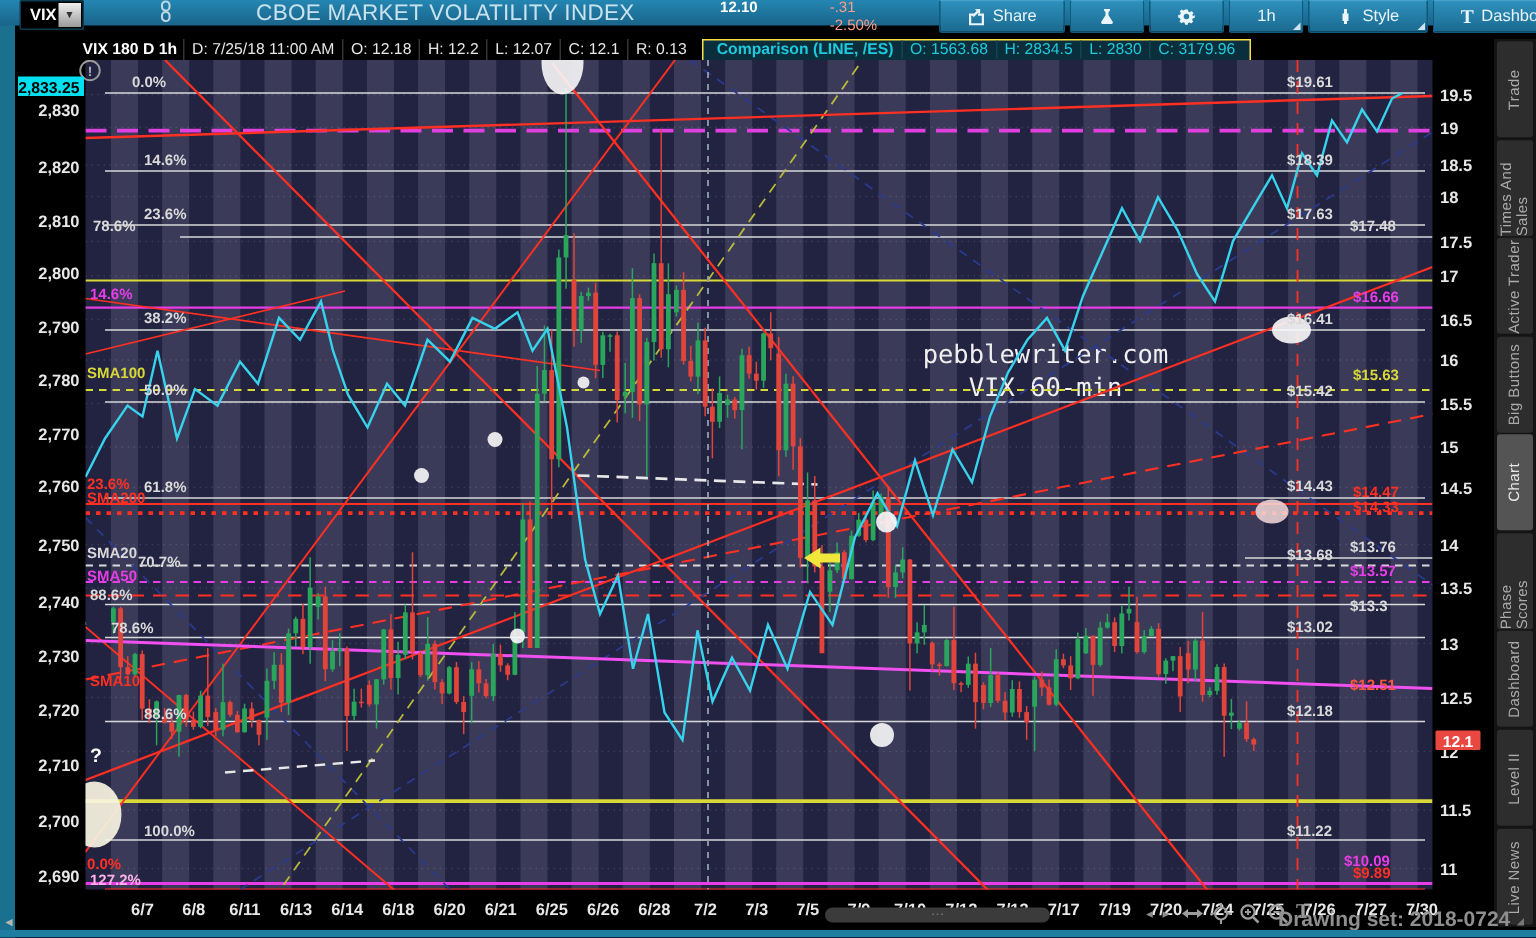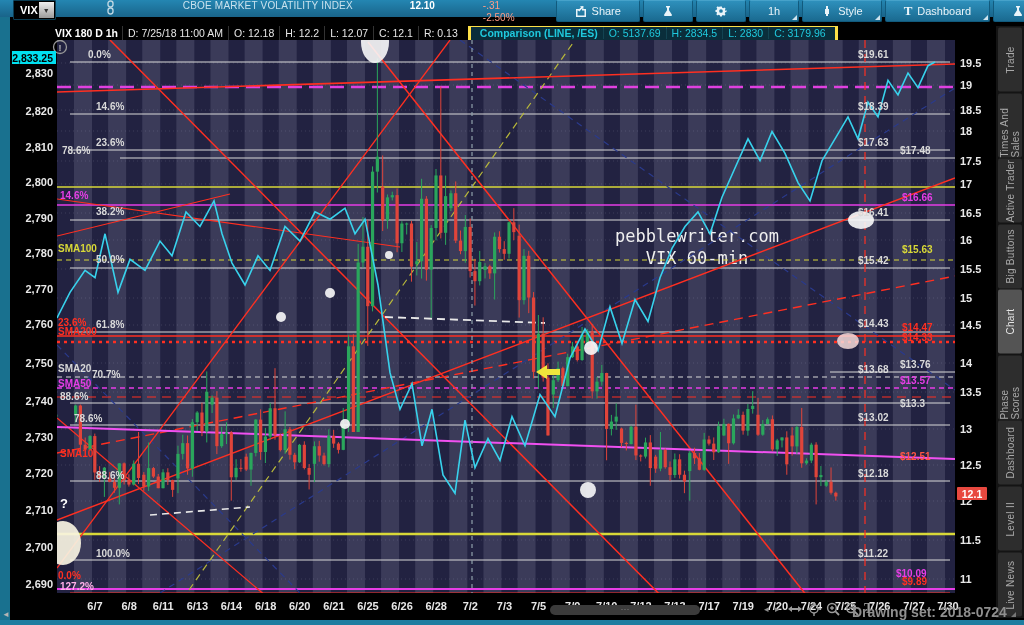--- a/index.html
+++ b/index.html
@@ -7,39 +7,39 @@
        font-family:"Liberation Sans",sans-serif;-webkit-font-smoothing:antialiased;}
   
   .toolbar{position:absolute;left:0;top:0;width:1024px;height:17px;z-index:5;
            background:linear-gradient(#2486b2,#19648a);display:flex;align-items:flex-start;gap:41px;}
   .symbol-box{margin-left:13px;width:72px;height:18px;background:#000;border:1px solid #0b3c52;
               display:flex;align-items:center;border-radius:1px;}
   .sym-text{flex:1;color:#fff;font-size:11px;font-weight:bold;padding-left:6px;}
   .sym-dd{width:15px;height:16px;background:linear-gradient(#efefef,#9b9b9b);color:#333;
           font-size:7px;display:flex;align-items:center;justify-content:center;margin:0 1px;}
   .link-wrap{margin-left:8px;display:flex;align-items:center;}
-  .company{color:#c9e2ee;font-size:10px;margin-left:26px;letter-spacing:.2px;white-space:nowrap;}
+  .company{color:#c9e2ee;font-size:15px;margin-left:14px;letter-spacing:.2px;white-space:nowrap;}
   .price{color:#fff;font-weight:bold;font-size:10px;margin-left:16px;}
   .chg-stack{margin-left:7px;font-size:10px;color:#ff9d88;line-height:1.15;}
   .tb-right{margin-left:auto;margin-right:30px;display:flex;gap:3px;align-items:center;}
   .tb-btn{position:relative;height:20px;padding:0 18px;display:flex;align-items:center;gap:5px;
           background:linear-gradient(#2e90bc,#1a6a90);border:1px solid #115a7d;border-top-color:#46a2ca;
           border-radius:2px;color:#eaf4f9;font-size:11px;white-space:nowrap;cursor:default;}
   .tb-btn svg{width:12px;height:12px;}
   .tb-btn.dd::after{content:"";position:absolute;right:1px;bottom:1px;
           border-left:5px solid transparent;border-bottom:5px solid #cfe3ee;}
   .tb-t{font-family:"Liberation Serif",serif;font-weight:bold;font-size:13px;line-height:10px;}
   
   .chart-header{position:absolute;left:10px;top:26px;width:986px;height:14px;background:#000;z-index:5;
                 display:flex;align-items:center;font-size:10.5px;color:#e6e6e6;padding-left:45px;
                 box-sizing:border-box;white-space:nowrap;overflow:hidden;}
   .hd-title{font-weight:bold;color:#fff;margin-right:4px;text-align:right;}
   .hd-field{padding:3px 5px;border-left:1px solid #333;}
   .hd-comp{margin-left:5px;display:flex;gap:0;color:#1fc9dd;background:#0a2e3b;
-           border:3px solid #fde047;height:13px;align-items:center;padding:0 4px;}
+           border:1px solid #fde047;height:13px;align-items:center;padding:0 4px;}
   .hd-comp span{padding:0 5px;border-left:1px solid #134452;}
   .hd-comp span:first-child{border-left:none;font-weight:bold;}
   
   .sidebar{position:absolute;right:0;top:26px;width:28px;height:592px;background:#141414;z-index:6;
            display:flex;flex-direction:column;gap:2px;padding:2px 0;box-sizing:border-box;}
   .side-tab{flex:1;margin:0 2px;background:#2d2d2d;color:#a9a9a9;border-radius:2px;
             display:flex;align-items:center;justify-content:center;font-size:10px;
             writing-mode:vertical-rl;transform:rotate(180deg);letter-spacing:.3px;cursor:default;}
   .side-tab.active{background:#545454;color:#e6e6e6;}
   
@@ -693,21 +693,21 @@
   <span id="hd-fields" style="display:flex;">
       <span class="hd-field">D: 7/25/18 11:00 AM</span>
       <span class="hd-field">O: 12.18</span>
       <span class="hd-field">H: 12.2</span>
       <span class="hd-field">L: 12.07</span>
       <span class="hd-field">C: 12.1</span>
       <span class="hd-field">R: 0.13</span>
     </span>
   <span class="hd-comp">
     <span>Comparison (LINE, /ES)</span>
-  <span>O: 5137.69</span>
+  <span>O: 1563.68</span>
       <span>H: 2834.5</span>
       <span>L: 2830</span>
       <span>C: 3179.96</span>
     </span>
 </div>
 
 <div class="sidebar" id="sidebar">
     <div class="side-tab">Trade</div>
     <div class="side-tab">Times And Sales</div>
     <div class="side-tab">Active Trader</div>

